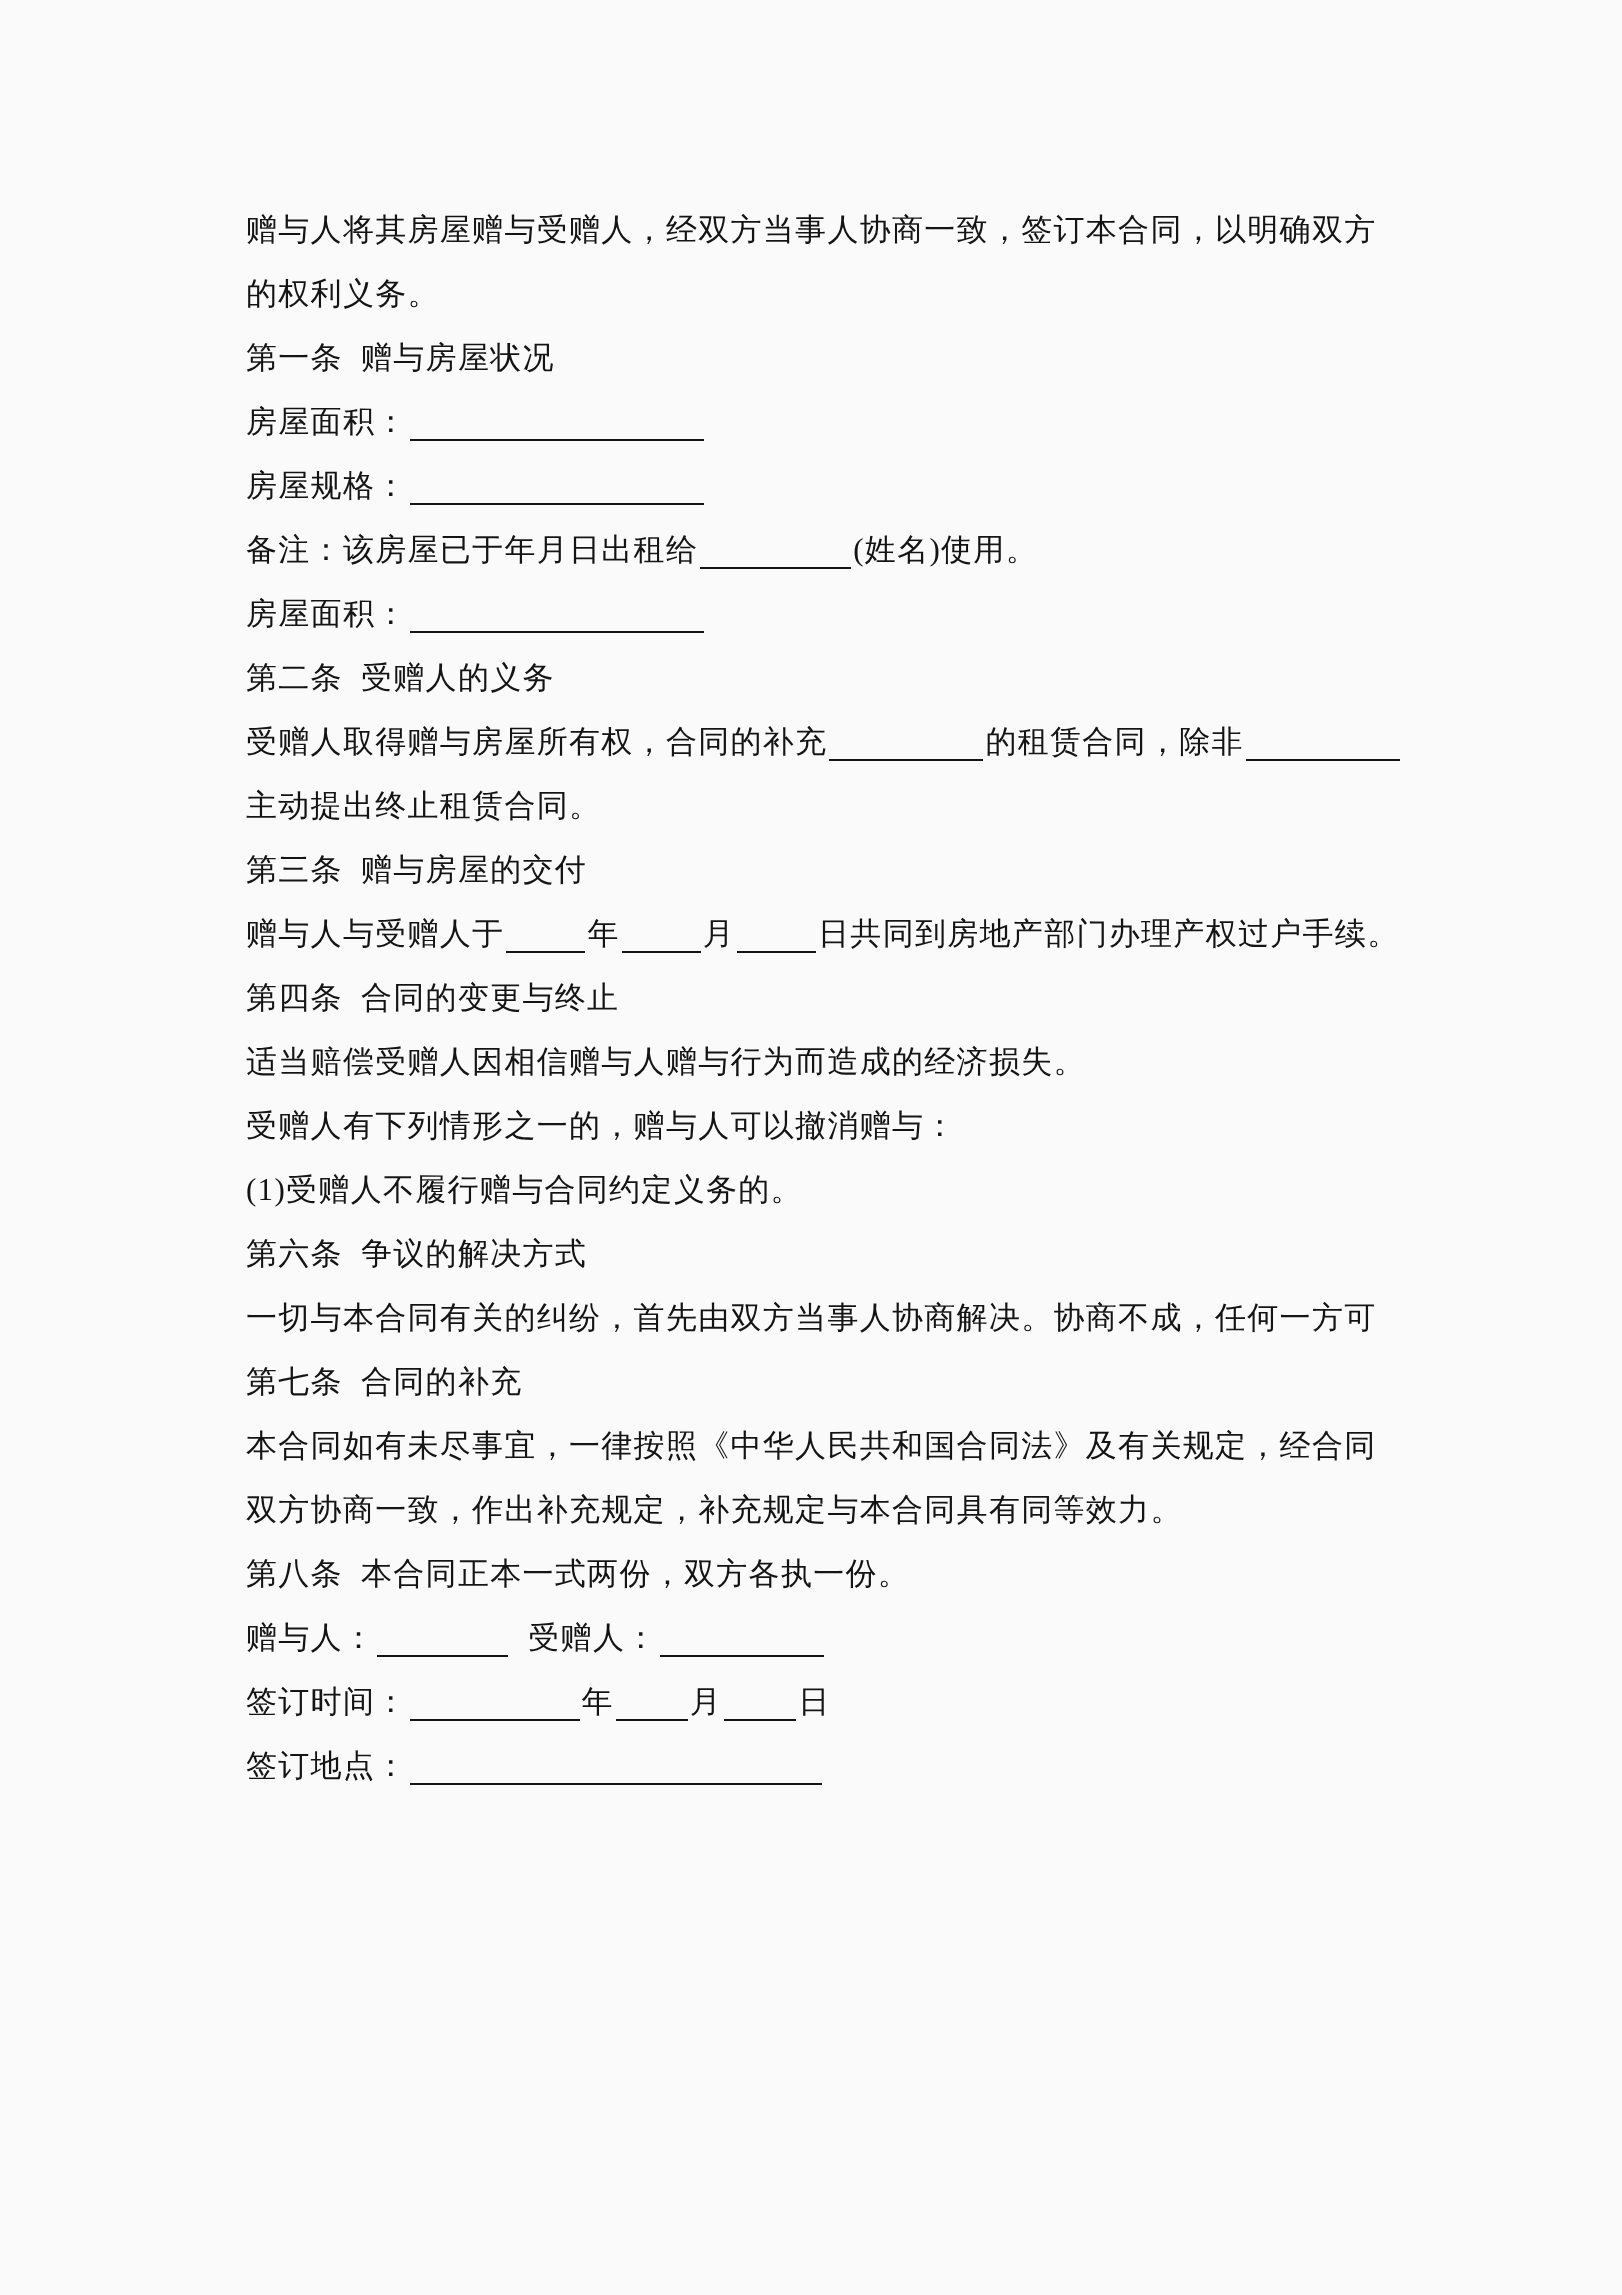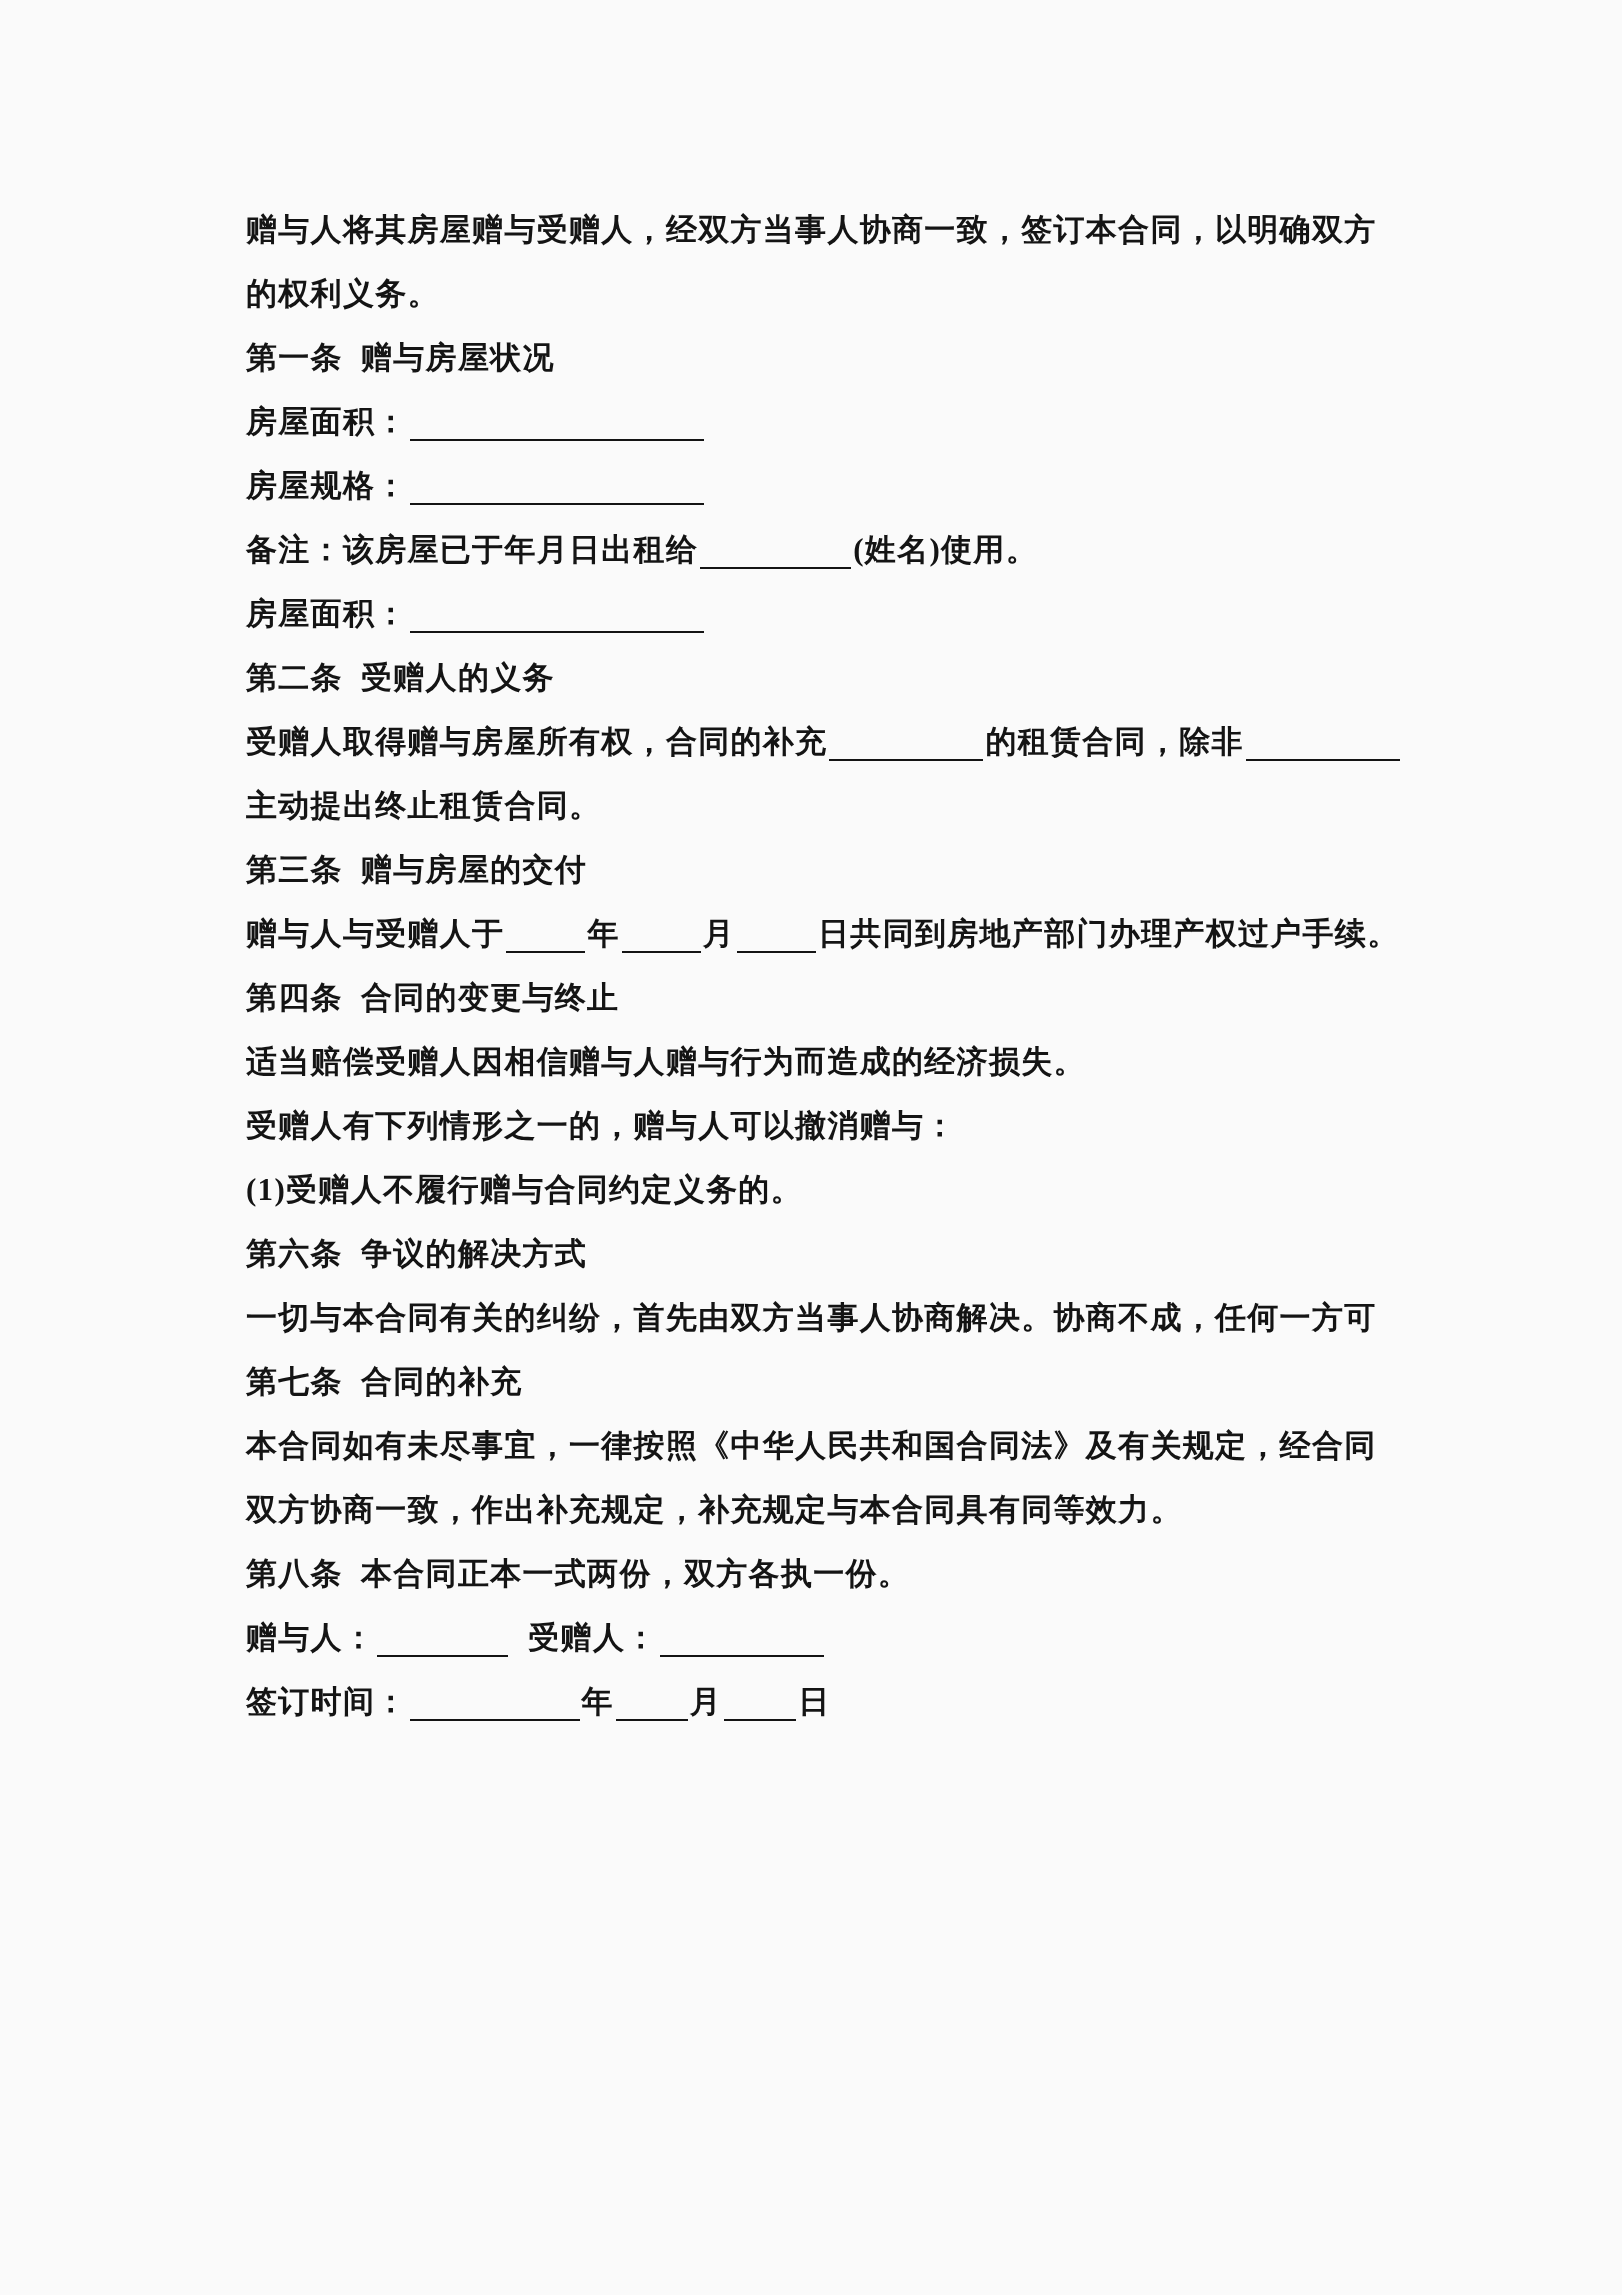--- a/index.html
+++ b/index.html
@@ -27,21 +27,20 @@
   }
   .line {
     height: 64px;
     line-height: 64px;
     font-size: 31px;
     letter-spacing: 1.3px;
     white-space: pre;
   }
   .txt {
     white-space: pre;
-    font-weight: bold;
   }
   .blank {
     display: inline-block;
     height: 2px;
     border-bottom: 2px solid #141414;
     vertical-align: -9.2px;
     margin: 0 2px;
   }
 </style>
 </head>
@@ -66,15 +65,16 @@
       <div class="line"><span class="txt">受赠人有下列情形之一的，赠与人可以撤消赠与：</span></div>
       <div class="line"><span class="txt">(1)受赠人不履行赠与合同约定义务的。</span></div>
       <div class="line"><span class="txt">第六条  争议的解决方式</span></div>
       <div class="line"><span class="txt">一切与本合同有关的纠纷，首先由双方当事人协商解决。协商不成，任何一方可</span></div>
       <div class="line"><span class="txt">第七条  合同的补充</span></div>
       <div class="line"><span class="txt">本合同如有未尽事宜，一律按照《中华人民共和国合同法》及有关规定，经合同</span></div>
       <div class="line"><span class="txt">双方协商一致，作出补充规定，补充规定与本合同具有同等效力。</span></div>
       <div class="line"><span class="txt">第八条  本合同正本一式两份，双方各执一份。</span></div>
       <div class="line"><span class="txt">赠与人：</span><span class="blank" style="width: 131px; border-bottom-color: rgb(20, 20, 20);"></span><span class="txt">  受赠人：</span><span class="blank" style="width: 164px; border-bottom-color: rgb(20, 20, 20);"></span></div>
       <div class="line"><span class="txt">签订时间：</span><span class="blank" style="width: 170px; border-bottom-color: rgb(20, 20, 20);"></span><span class="txt">年</span><span class="blank" style="width: 72px; border-bottom-color: rgb(20, 20, 20);"></span><span class="txt">月</span><span class="blank" style="width: 72px; border-bottom-color: rgb(20, 20, 20);"></span><span class="txt">日</span></div>
+      <div class="line"><span class="txt">签订地点：</span><span class="blank" style="width: 412px; border-bottom-color: rgb(20, 20, 20);"></span></div>
     </div>
 </div>
 
 
 </body></html>

